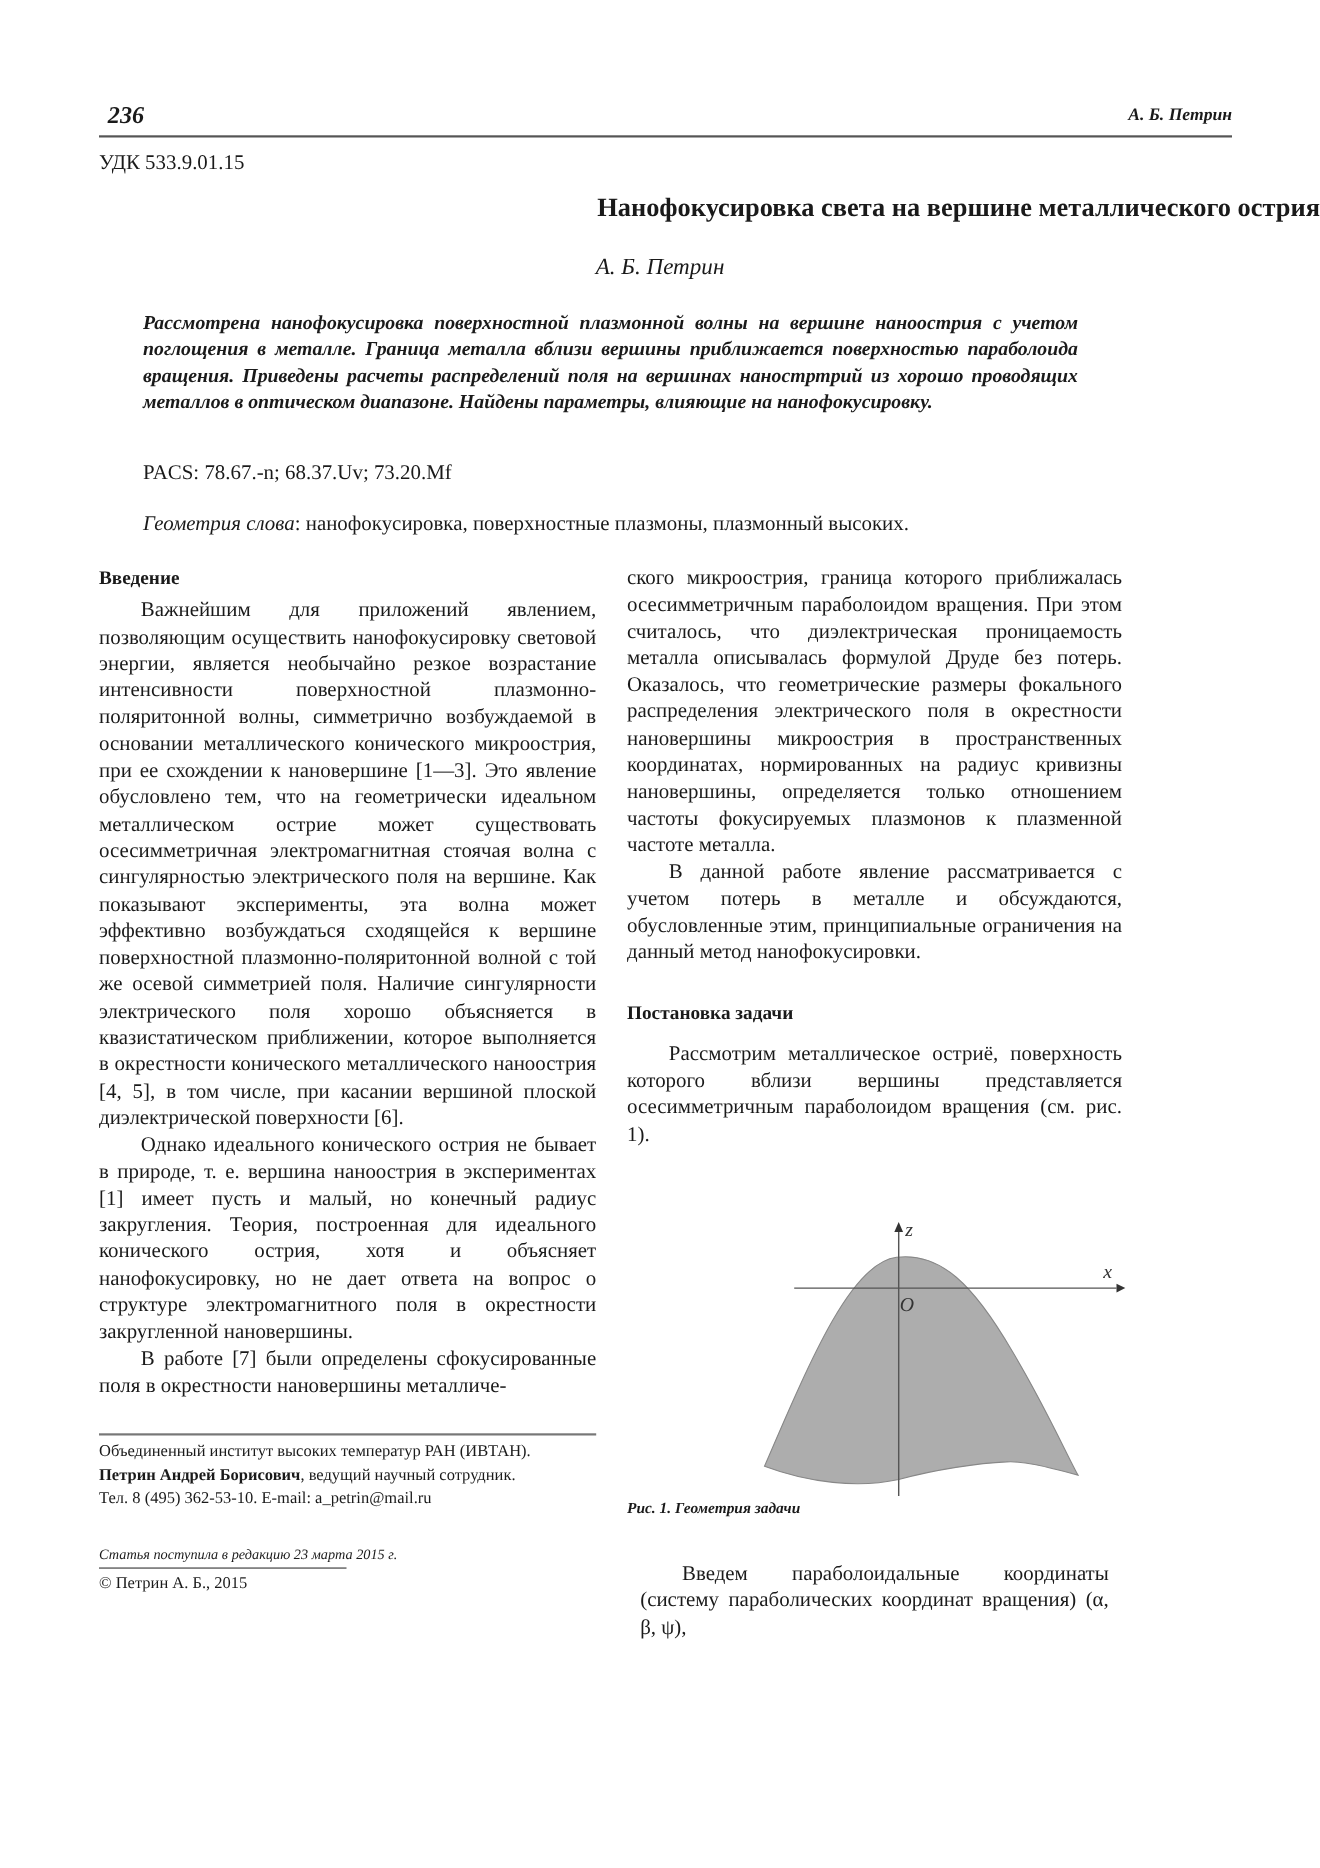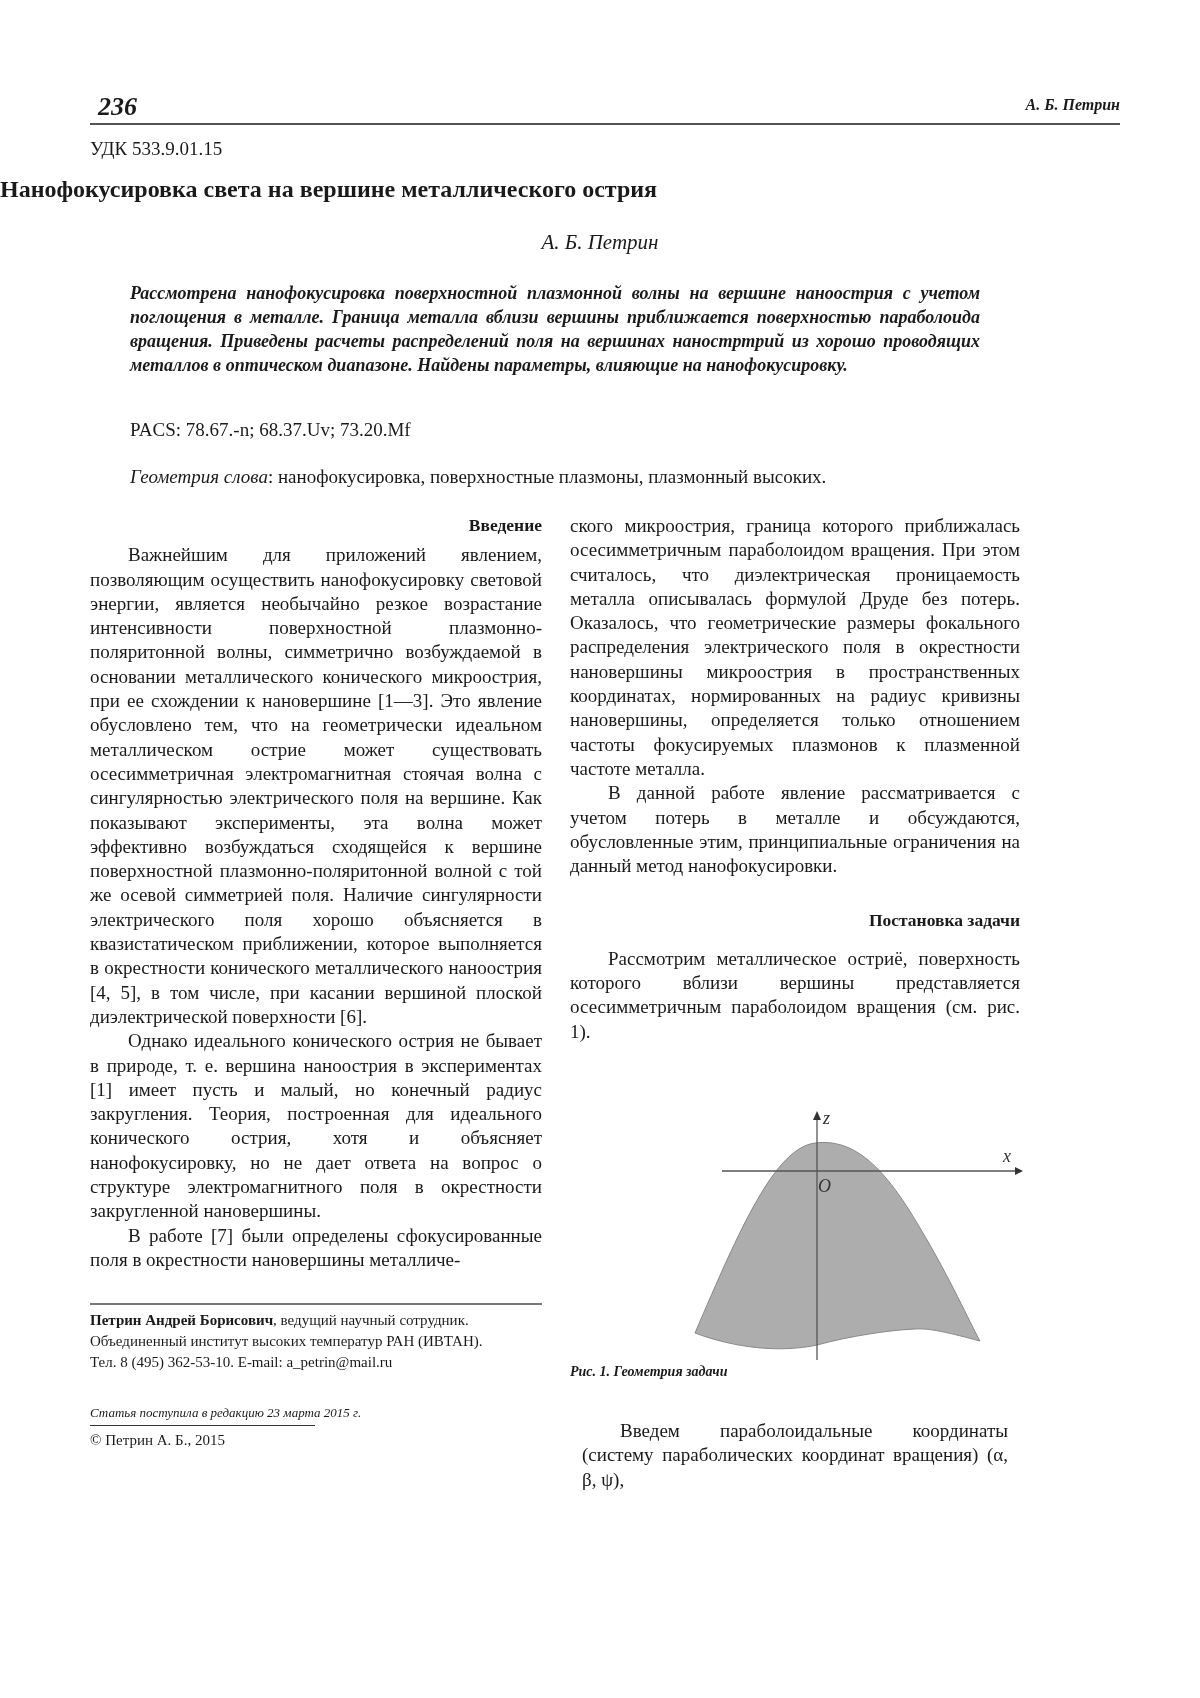--- a/index.html
+++ b/index.html
@@ -1,33 +1,33 @@
 <!DOCTYPE html>
 <html><head>
 <meta charset="utf-8">
 <style>
   html, body { margin: 0; padding: 0; background: #ffffff; }
   body { width: 1200px; height: 1698px; position: relative; overflow: hidden;
          font-family: "Liberation Serif", "DejaVu Serif", serif; color: #1a1a1a; }
   .abs { position: absolute; }
   .running-head { left: 98px; top: 92px; width: 1022px; height: 30px; }
-  .page-num { position: absolute; left: 0; top: 0; font-weight: bold; font-style: italic; font-size: 26px; }
+  .page-num { position: absolute; left: 0; top: 0; font-weight: bold; font-style: italic; font-size: 22px; }
   .running-author { position: absolute; right: 0; top: 4px; font-weight: bold; font-style: italic; font-size: 16px; }
   .head-rule { left: 90px; top: 123px; width: 1030px; height: 0; border-top: 2px solid #555; }
   .udk { left: 90px; top: 138px; font-size: 19px; }
-  .title { left: 0; width: 1200px; top: 176px; text-align: left; font-weight: bold; font-size: 24px; }
+  .title { left: 0; width: 1200px; top: 176px; text-align: right; font-weight: bold; font-size: 24px; }
   .author { left: 0; width: 1200px; top: 230px; text-align: center; font-style: italic; font-size: 21px; }
   .abstract { left: 130px; top: 281px; width: 850px; font-weight: bold; font-style: italic; font-size: 18px; line-height: 24px; text-align: justify; }
   .pacs { left: 130px; top: 419px; font-size: 19px; }
   .keywords { left: 130px; top: 466px; font-size: 19px; }
   .keywords .kw-label { font-style: italic; }
   .col { font-size: 19px; line-height: 24.3px; text-align: justify; }
   .col-left { left: 90px; top: 513px; width: 452px; }
   .col-right { left: 570px; top: 514px; width: 450px; }
-  .sec-head { text-align: right; font-weight: bold; font-size: 17.5px; margin: 0; }
+  .sec-head { text-align: left; font-weight: bold; font-size: 17.5px; margin: 0; }
   .p { margin: 0; text-indent: 38px; }
   .p.noindent { text-indent: 0; }
   .footnote-rule { left: 90px; top: 1303px; width: 452px; border-top: 2px solid #777; }
   .footnote { left: 90px; top: 1310px; width: 470px; font-size: 15px; line-height: 21px; }
   .footnote .name { font-weight: bold; }
   .received { left: 90px; top: 1405px; font-size: 13px; font-style: italic; }
   .received-rule { left: 90px; top: 1425px; width: 225px; border-top: 1.5px solid #333; }
   .copyright { left: 90px; top: 1432px; font-size: 15px; }
   .figure { left: 610px; top: 1108px; width: 450px; height: 270px; }
   .fig-caption { left: 570px; top: 1364px; font-size: 14px; font-weight: bold; font-style: italic; }
@@ -54,22 +54,22 @@
 
 <div class="abs col col-left">
   <p class="sec-head" style="margin-bottom:6px;">Введение</p>
   <p class="p">Важнейшим для приложений явлением, позволяющим осуществить нанофокусировку световой энергии, является необычайно резкое возрастание интенсивности поверхностной плазмонно-поляритонной волны, симметрично возбуждаемой в основании металлического конического микроострия, при ее схождении к нановершине [1—3]. Это явление обусловлено тем, что на геометрически идеальном металлическом острие может существовать осесимметричная электромагнитная стоячая волна с сингулярностью электрического поля на вершине. Как показывают эксперименты, эта волна может эффективно возбуждаться сходящейся к вершине поверхностной плазмонно-поляритонной волной с той же осевой симметрией поля. Наличие сингулярности электрического поля хорошо объясняется в квазистатическом приближении, которое выполняется в окрестности конического металлического наноострия [4, 5], в том числе, при касании вершиной плоской диэлектрической поверхности [6].</p>
   <p class="p">Однако идеального конического острия не бывает в природе, т. е. вершина наноострия в экспериментах [1] имеет пусть и малый, но конечный радиус закругления. Теория, построенная для идеального конического острия, хотя и объясняет нанофокусировку, но не дает ответа на вопрос о структуре электромагнитного поля в окрестности закругленной нановершины.</p>
   <p class="p">В работе [7] были определены сфокусированные поля в окрестности нановершины металличе-</p>
 </div>
 
 <div class="abs footnote-rule"></div>
 <div class="abs footnote">
+  <div>Объединенный институт высоких температур РАН (ИВТАН).</div>
   <div><span class="name">Петрин Андрей Борисович</span><span>, ведущий научный сотрудник.</span></div>
-  <div>Объединенный институт высоких температур РАН (ИВТАН).</div>
   <div>Тел. 8 (495) 362-53-10. E-mail: a_petrin@mail.ru</div>
 </div>
 <div class="abs received">Статья поступила в редакцию 23 марта 2015 г.</div>
 <div class="abs received-rule"></div>
 <div class="abs copyright">© Петрин А. Б., 2015</div>
 
 <div class="abs col col-right">
   <p class="p noindent">ского микроострия, граница которого приближалась осесимметричным параболоидом вращения. При этом считалось, что диэлектрическая проницаемость металла описывалась формулой Друде без потерь. Оказалось, что геометрические размеры фокального распределения электрического поля в окрестности нановершины микроострия в пространственных координатах, нормированных на радиус кривизны нановершины, определяется только отношением частоты фокусируемых плазмонов к плазменной частоте металла.</p>
   <p class="p">В данной работе явление рассматривается с учетом потерь в металле и обсуждаются, обусловленные этим, принципиальные ограничения на данный метод нанофокусировки.</p>
   <p class="sec-head" style="margin-top:30px;margin-bottom:14px;">Постановка задачи</p>

